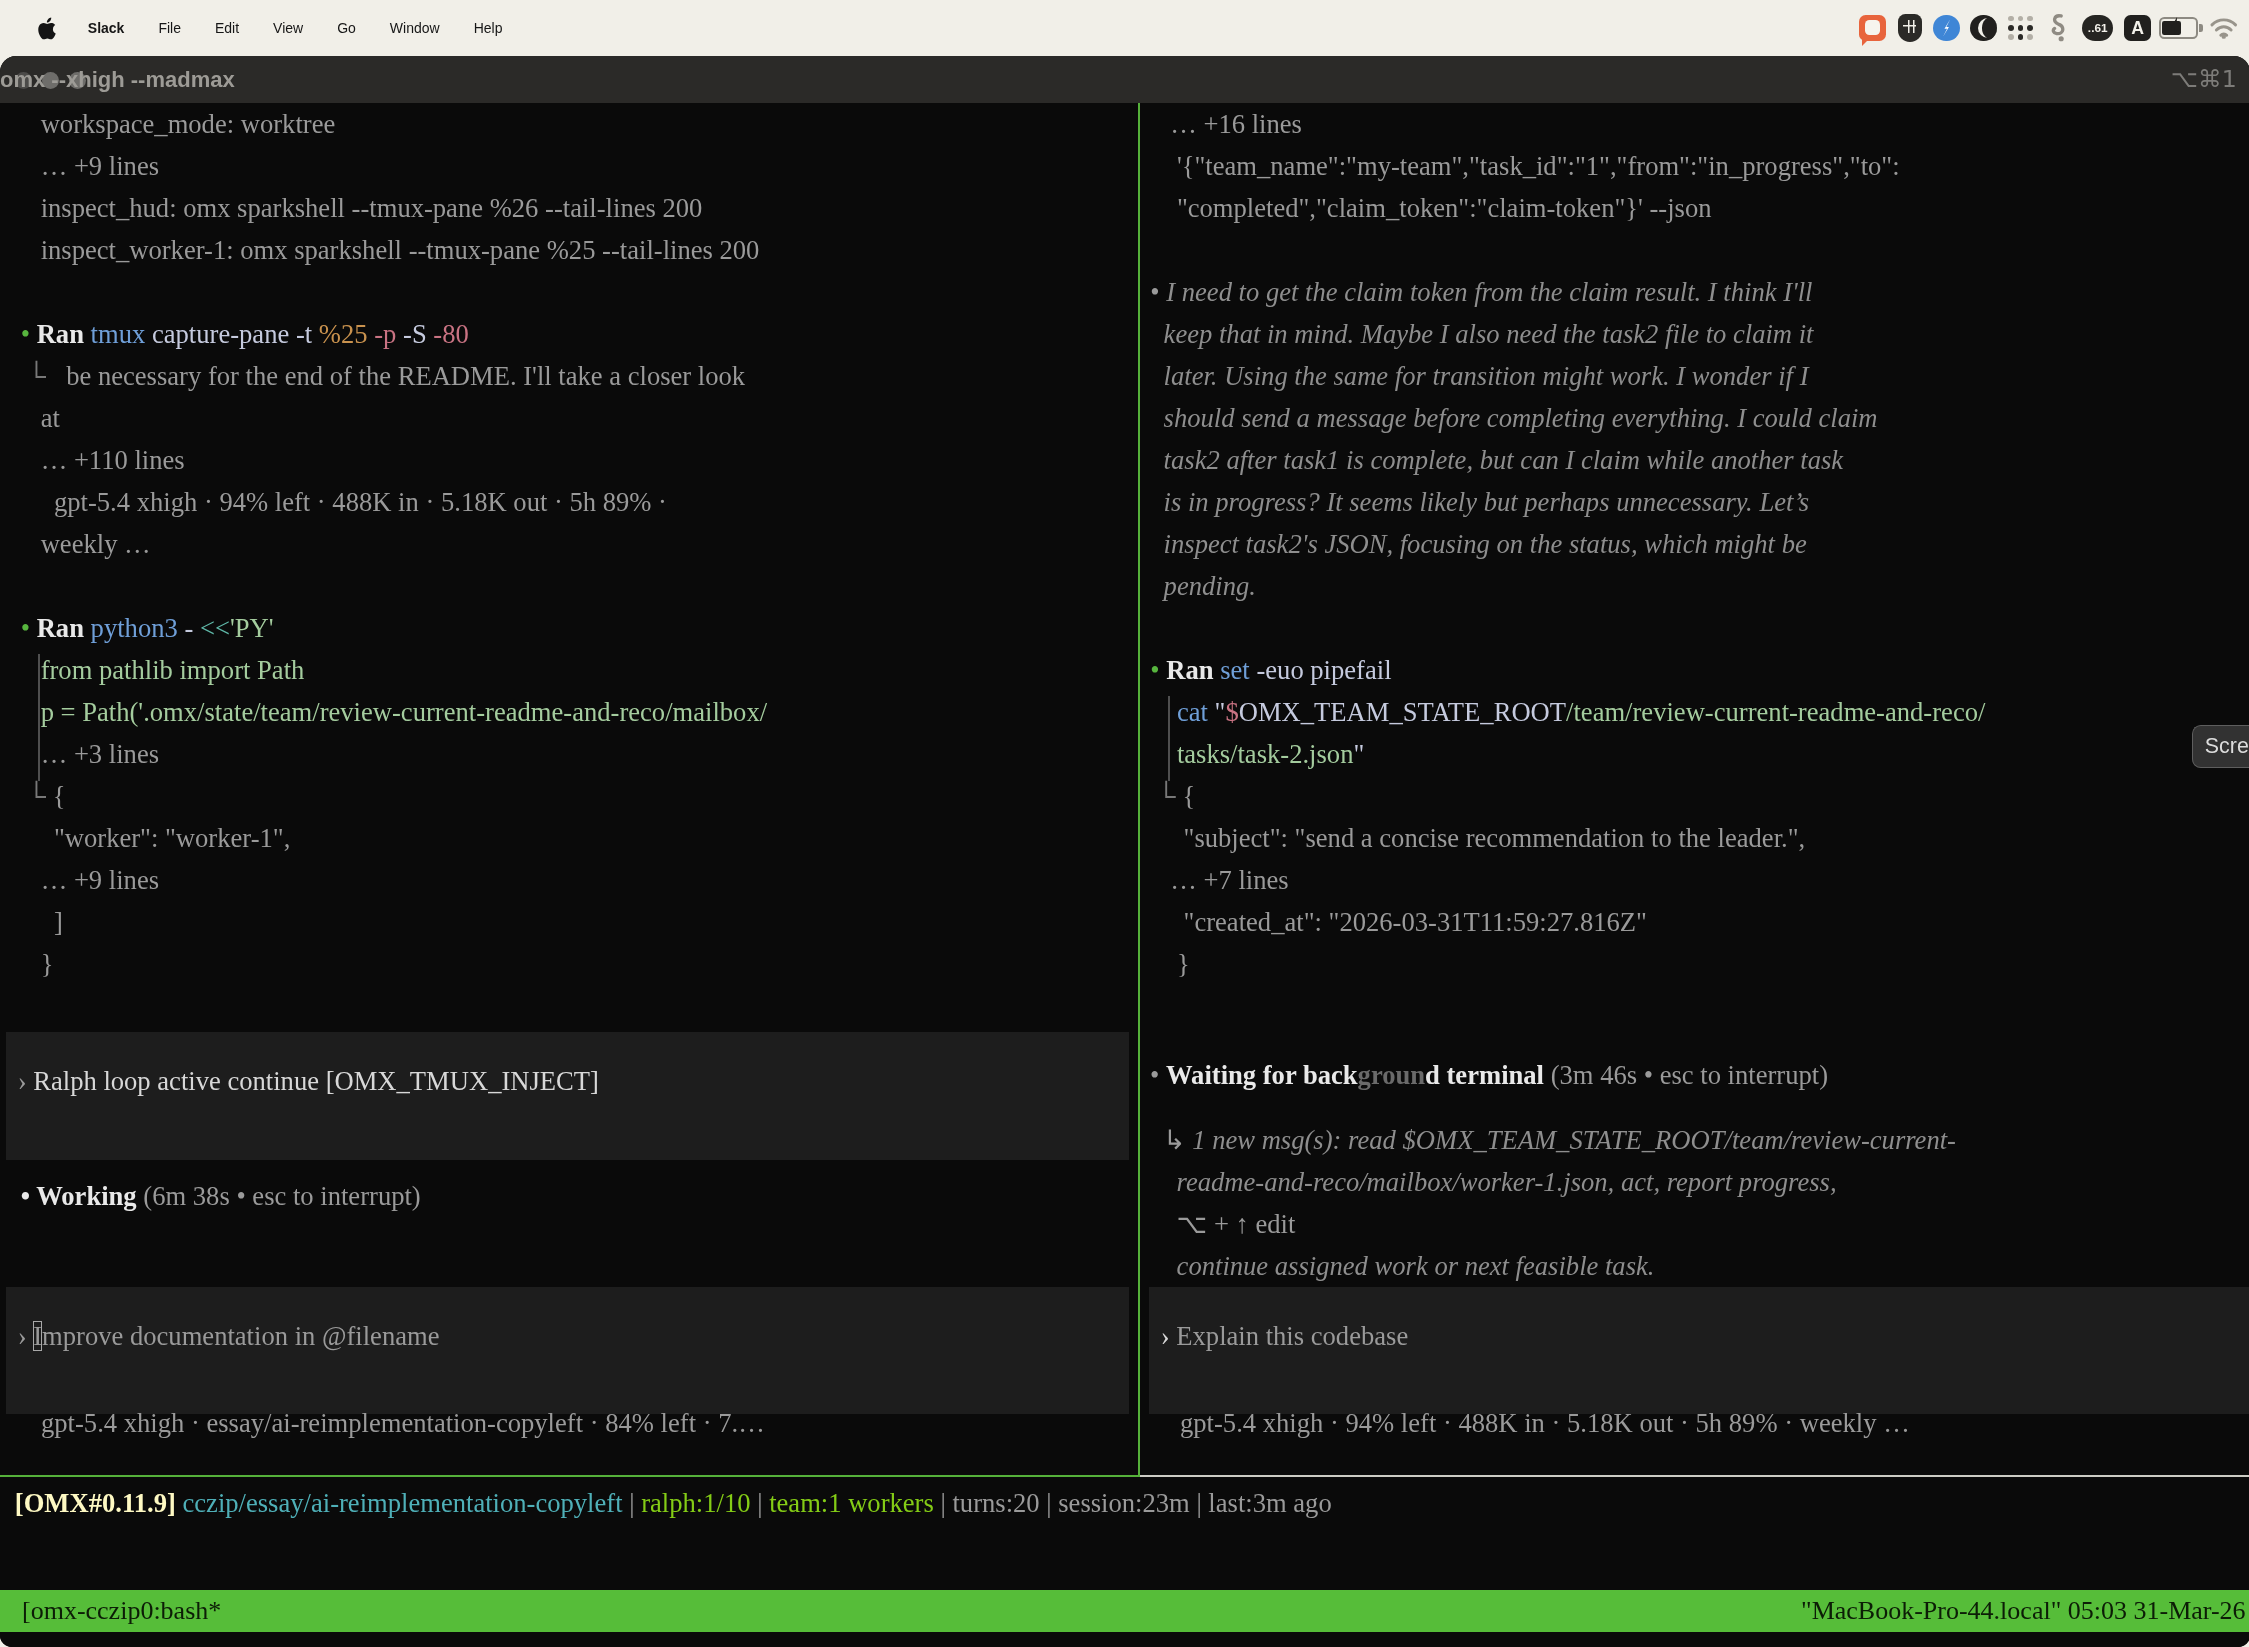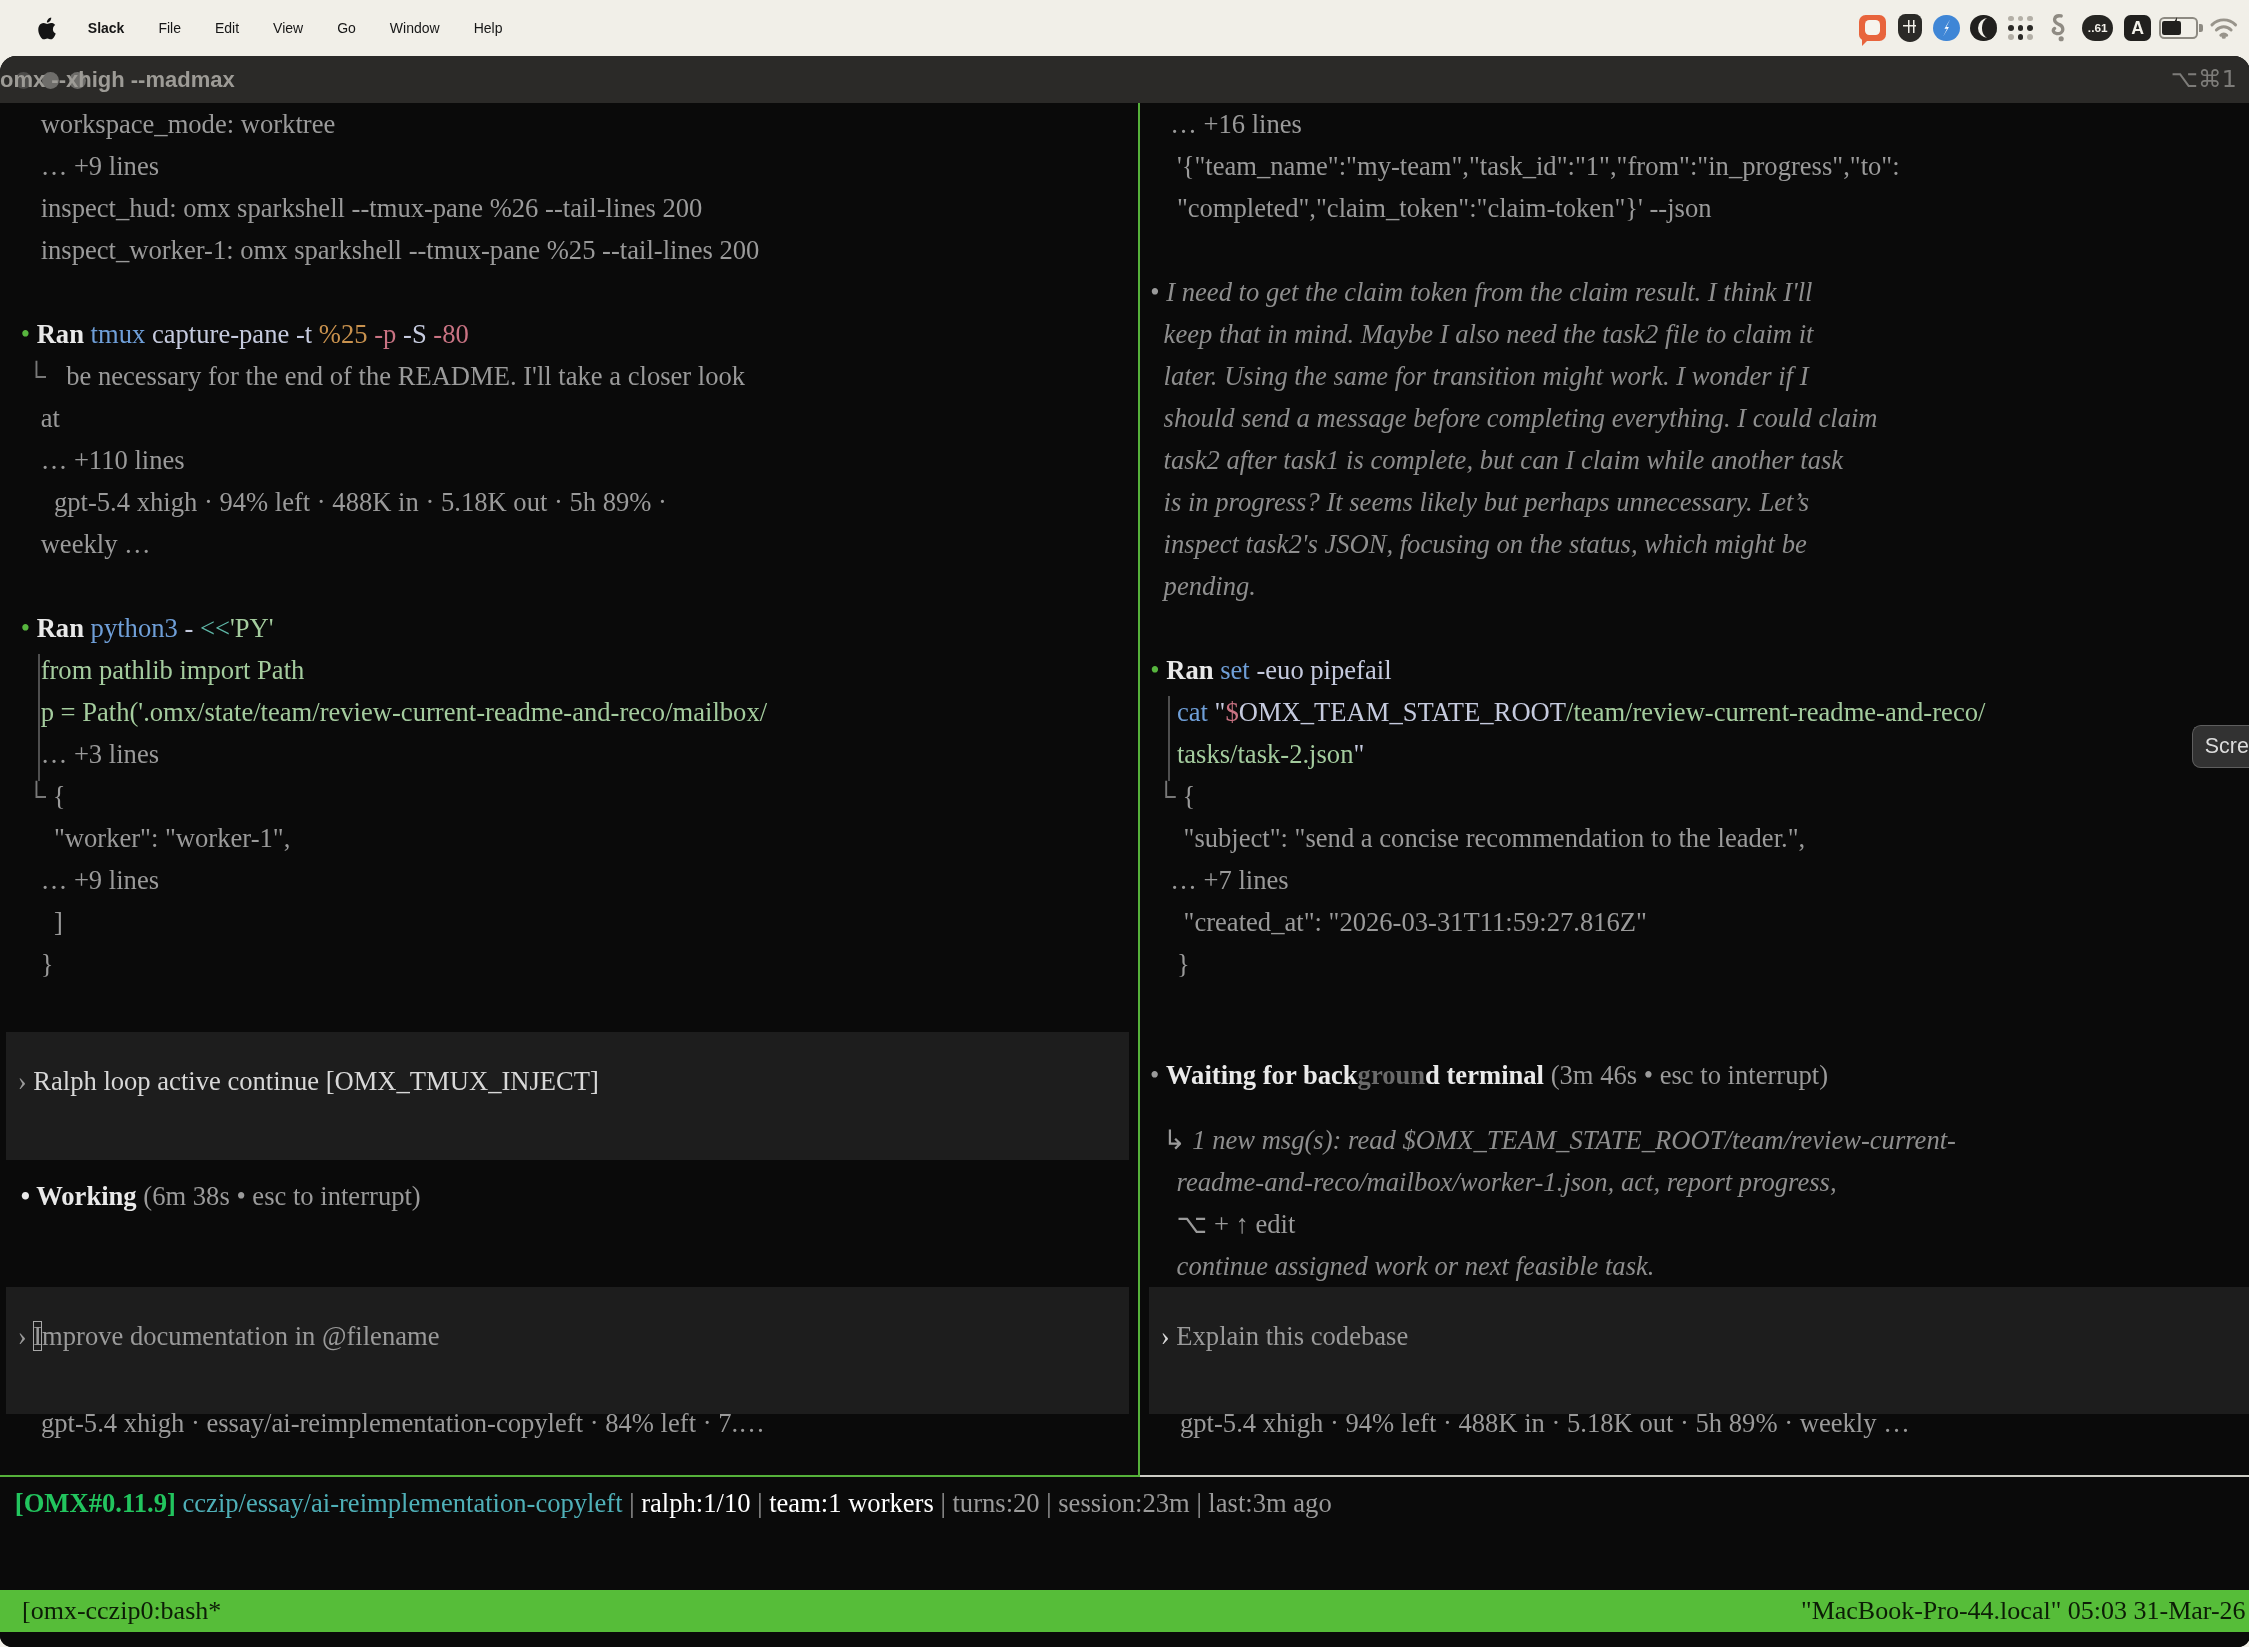--- a/index.html
+++ b/index.html
@@ -59,23 +59,23 @@
   .c-gb{color:#57b53e;}
   .c-blue{color:#6f9fd8;}
   .c-lav{color:#c5cade;}
   .c-orange{color:#c9924e;}
   .c-pink{color:#c97383;}
   .c-green{color:#a4cc9e;}
   .c-teal{color:#5fb8a8;}
   .c-corner{color:#787878;}
   .c-pw{color:#d8d8d8;}
   .c-cursor{color:#9a9a9a;outline:1.5px solid #a8a8a8;outline-offset:-1.5px;}
-  .c-sbw{color:#22c55e;font-weight:bold;}
+  .c-sbw{color:#fef9c3;font-weight:bold;}
   .c-sbteal{color:#4fb0b8;text-align:right;}
-  .c-sbgreen{color:#ffffff;}
+  .c-sbgreen{color:#84cc16;}
 
   .guide{position:absolute;width:1.5px;background:#4f4f4f;}
 
   .panel{position:absolute;background:#1d1d1d;}
   .panel .row{padding-left:11.8px;}
   .panel-l{left:5.9px;width:1123px;}
   .panel-r{left:1149px;right:0;}
   .panel-pad{padding-top:28px;}
 
   .statusline{position:absolute;}

